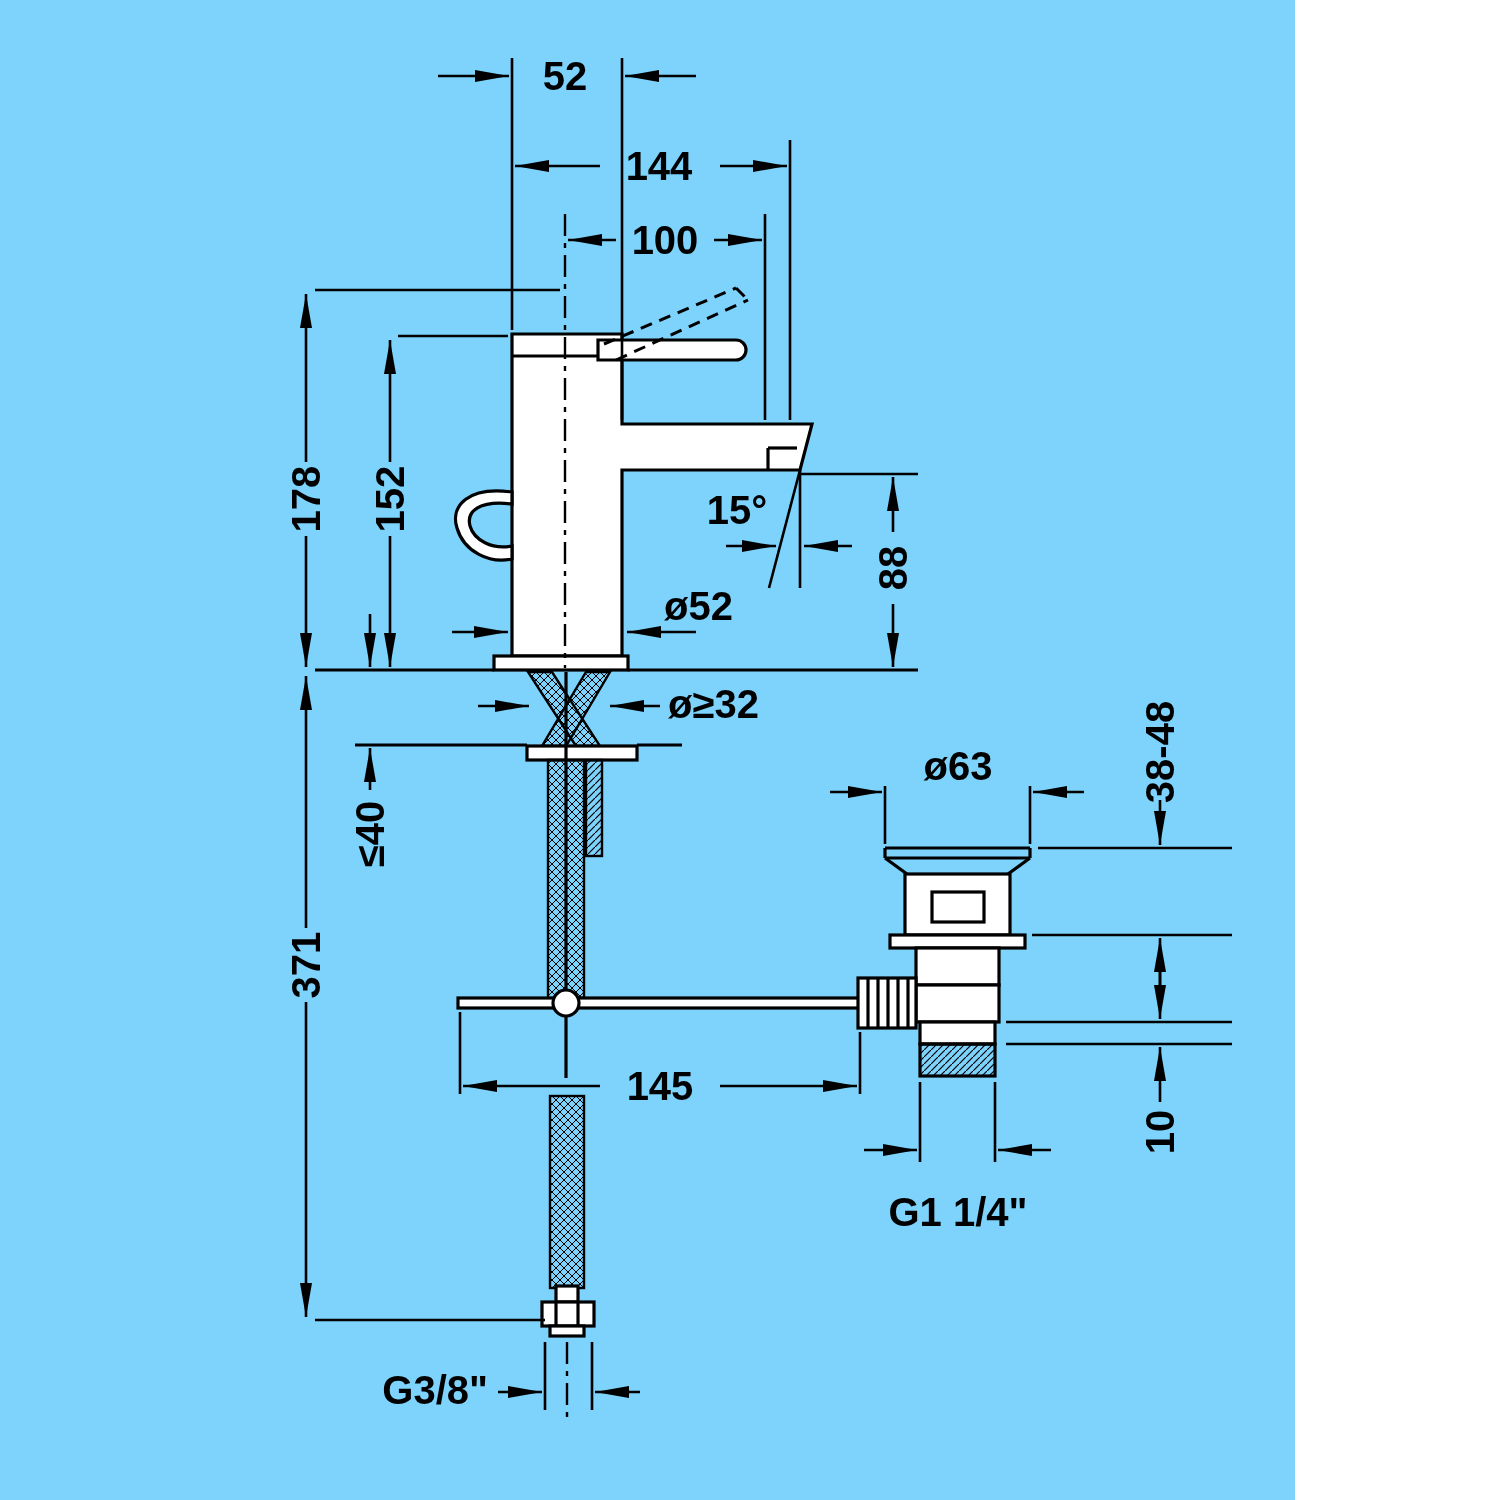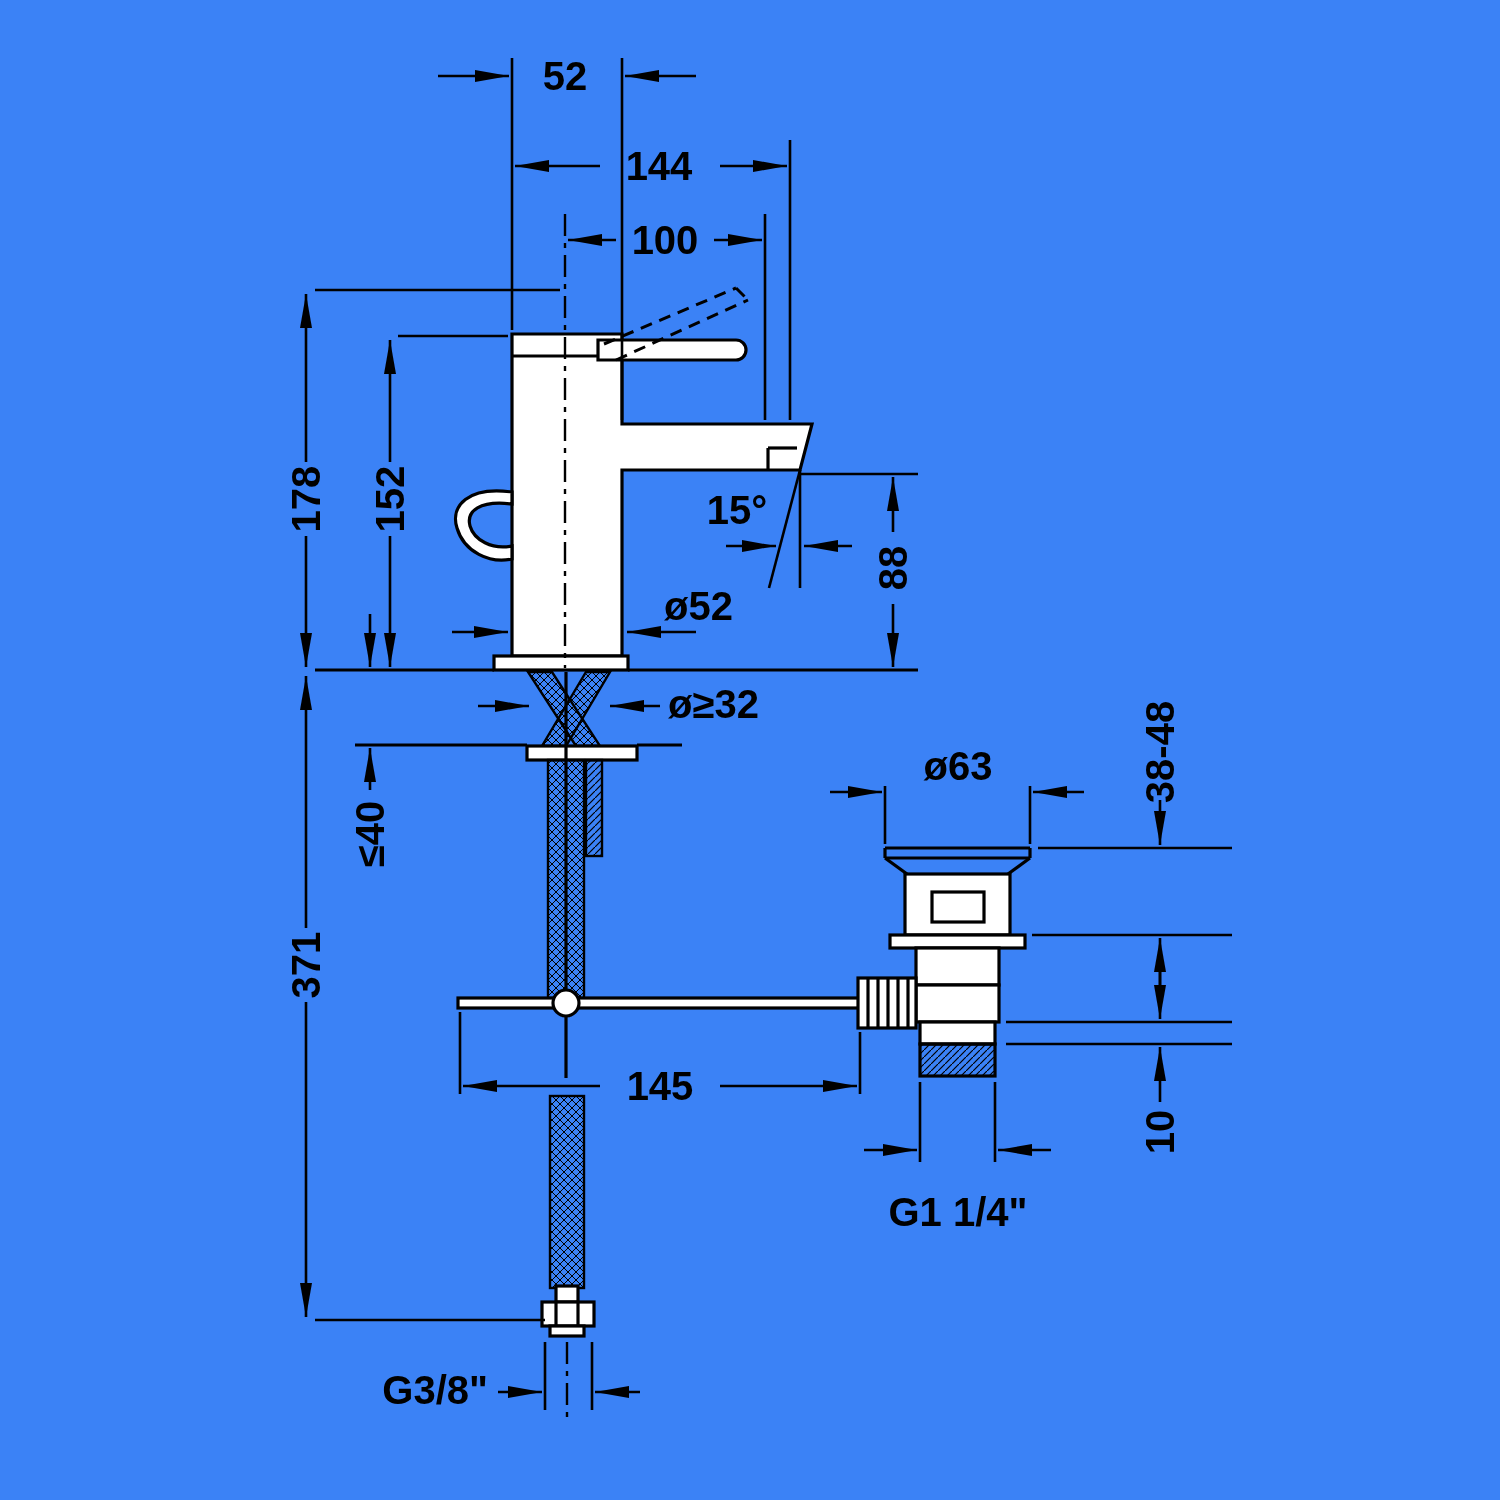--- a/index.html
+++ b/index.html
@@ -1,16 +1,16 @@
 <!DOCTYPE html>
 <html><head>
 <meta charset="utf-8">
 <style>
   html,body{margin:0;padding:0;background:#fff;}
-  #canvas{width:1500px;height:1500px;position:relative;background:#3b82f6;overflow:hidden;text-align:center;}
+  #canvas{width:1295px;height:1500px;position:relative;background:#7dd3fc;overflow:hidden;text-align:center;}
   svg{display:block;}
   .dim-text{font:700 40px "Liberation Sans","DejaVu Sans",sans-serif;fill:#000;}
   .obj{stroke:#000;stroke-width:3.2;fill:none;}
   .objf{stroke:#000;stroke-width:3.2;fill:#ffffff;}
   .dimln{stroke:#000;stroke-width:2.6;fill:none;}
   .cline{stroke:#000;stroke-width:2.4;fill:none;stroke-dasharray:22 7 5 7;}
   .dashln{stroke:#000;stroke-width:3;fill:none;stroke-dasharray:12 8;}
 </style>
 </head>
 <body>

